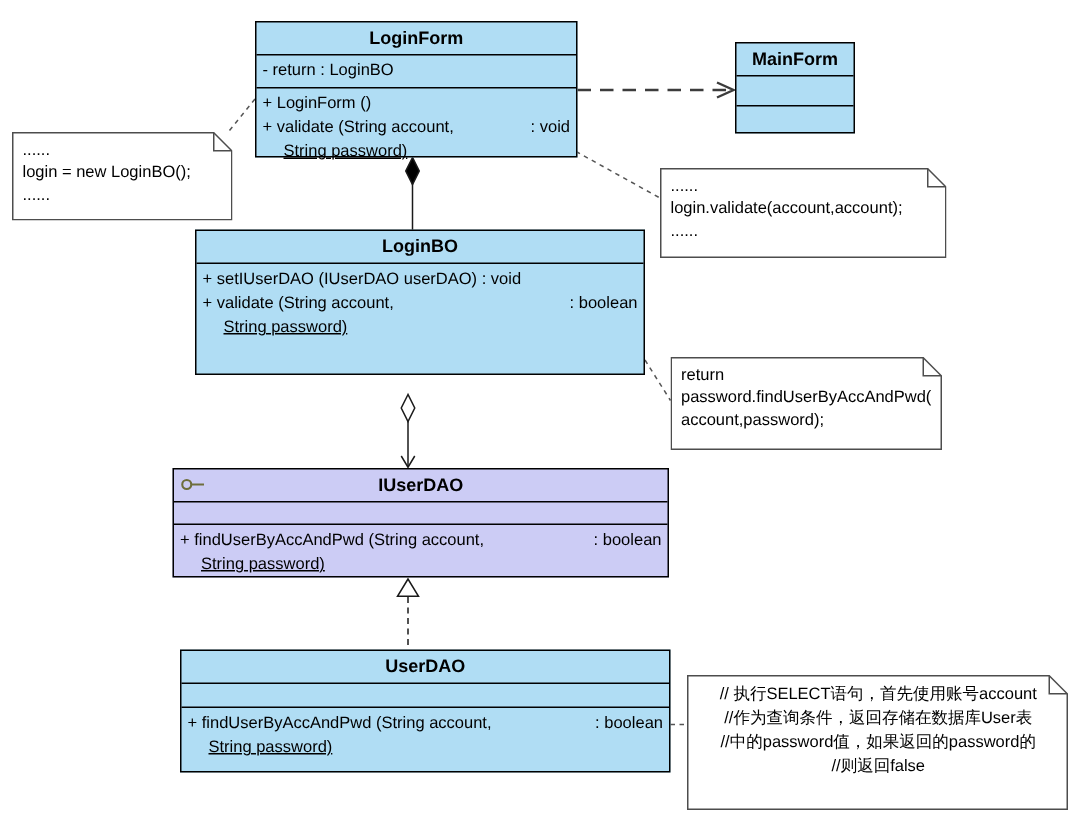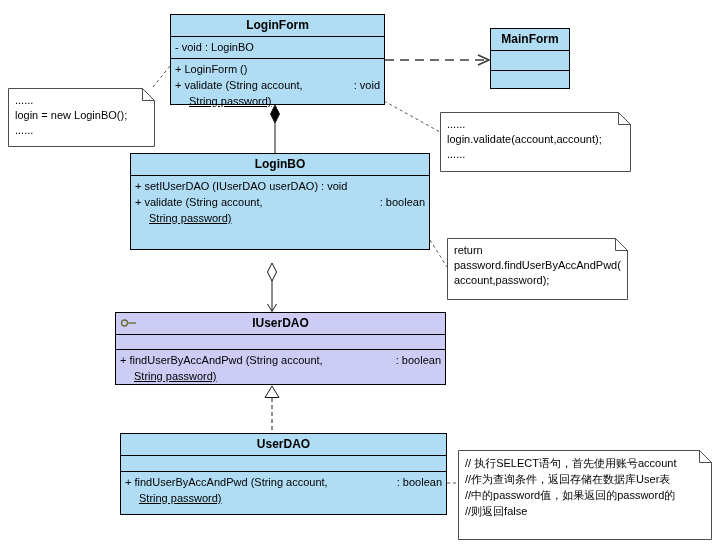--- a/index.html
+++ b/index.html
@@ -14,21 +14,21 @@
   .comp{box-sizing:border-box;border-top:1px solid var(--box-border,#000);padding:2px 4px 0 4px;
         font-size:11px;line-height:16px;}
   .comp.empty{padding:0;}
   .mrow{display:flex;white-space:nowrap;}
   .mrow .ret{margin-left:auto;padding-left:6px;}
   .cont{padding-left:14px;text-decoration:underline;}
   .note{position:absolute;z-index:2;}
   .note-bg{position:absolute;left:0;top:0;}
   .note-text{position:relative;z-index:1;padding:5px 6px 0 7px;font-size:11px;line-height:15px;
              white-space:nowrap;}
-  .note-text.cjk{font-size:11px;line-height:16px;}
+  .note-text.cjk{font-size:11px;line-height:16px;text-align:center;}
   .iface-icon{position:absolute;left:4px;top:5px;}
 </style>
 </head>
 <body>
 
 <div id="page">
 
   <svg id="links" width="717" height="549">
     <g stroke="#3c3c3c" fill="none" stroke-width="1.6">
       <line x1="385" y1="60" x2="487" y2="60" stroke-dasharray="9 6"></line>
@@ -52,21 +52,21 @@
       <line x1="153" y1="87" x2="170" y2="66"></line>
       <line x1="384" y1="101" x2="440" y2="132"></line>
       <line x1="430" y1="240" x2="447" y2="267"></line>
       <line x1="447" y1="483" x2="458" y2="483"></line>
     </g>
   </svg>
 
   <div class="cls" style="left:170px;top:14px;width:215px;height:91px">
     <div class="cls-title">LoginForm</div>
     <div class="comp" style="height:22px">
-      <div class="mrow">- void : LoginBO</div>
+      <div class="mrow">- return : LoginBO</div>
     </div>
     <div class="comp" style="height:47px">
       <div class="mrow">+ LoginForm ()</div>
       <div class="mrow">
         <span>+ validate (String account,</span>
         <span class="ret">: void</span>
       </div>
       <div class="mrow cont">String password)</div>
     </div>
   </div>

